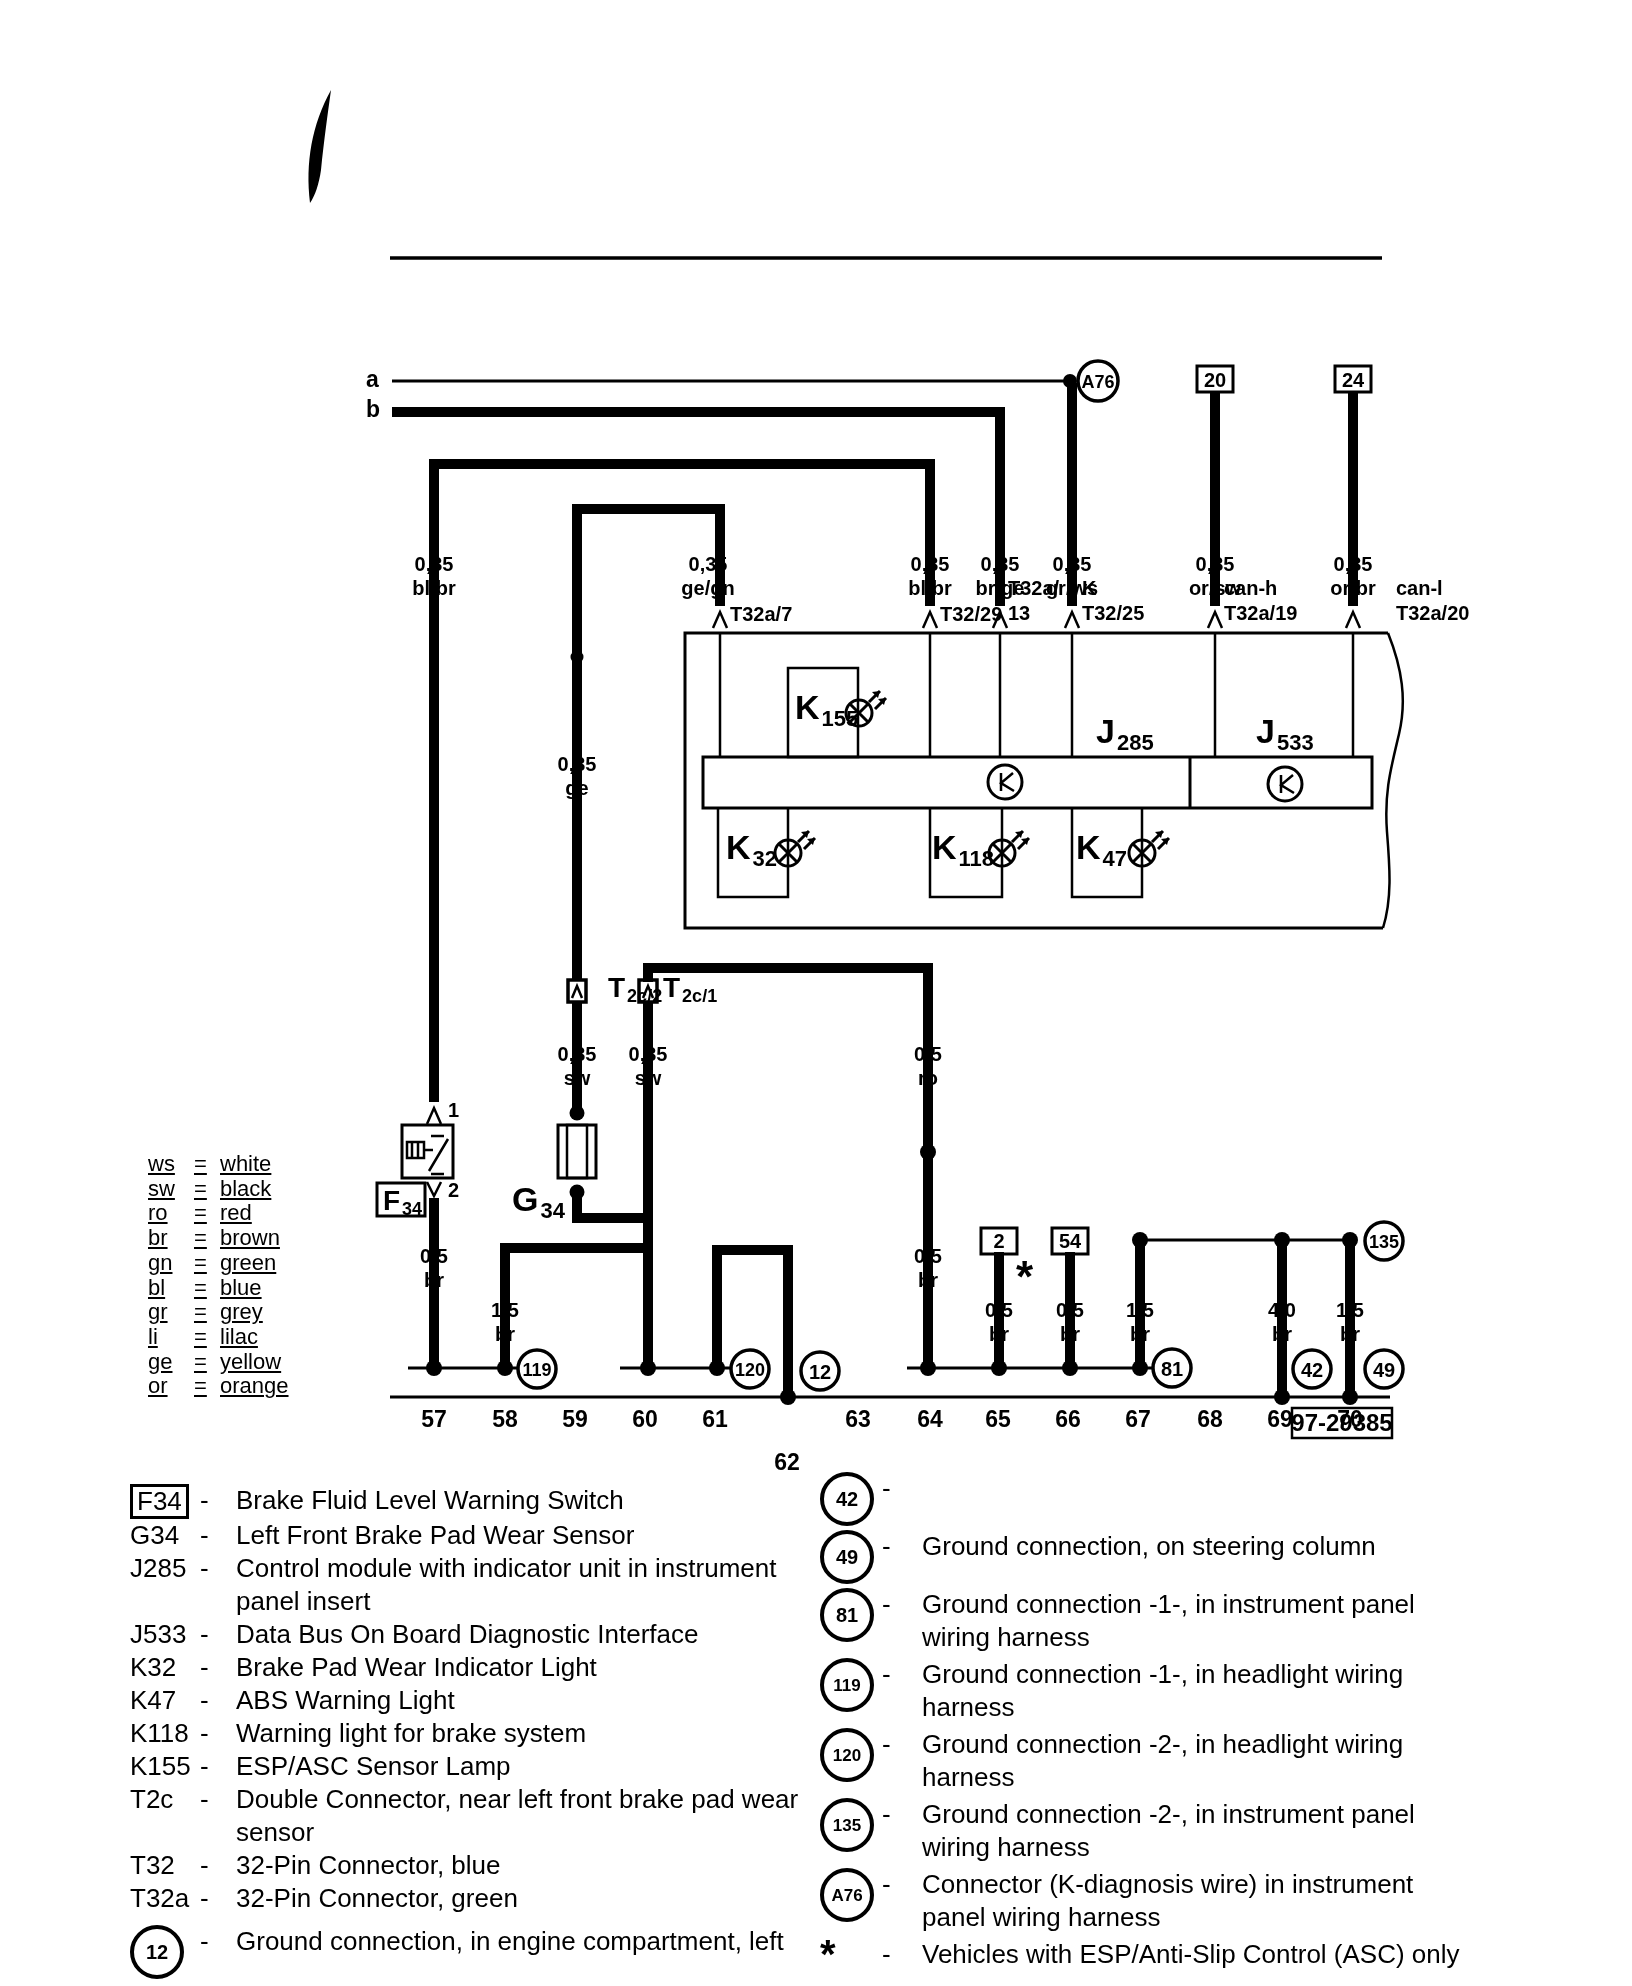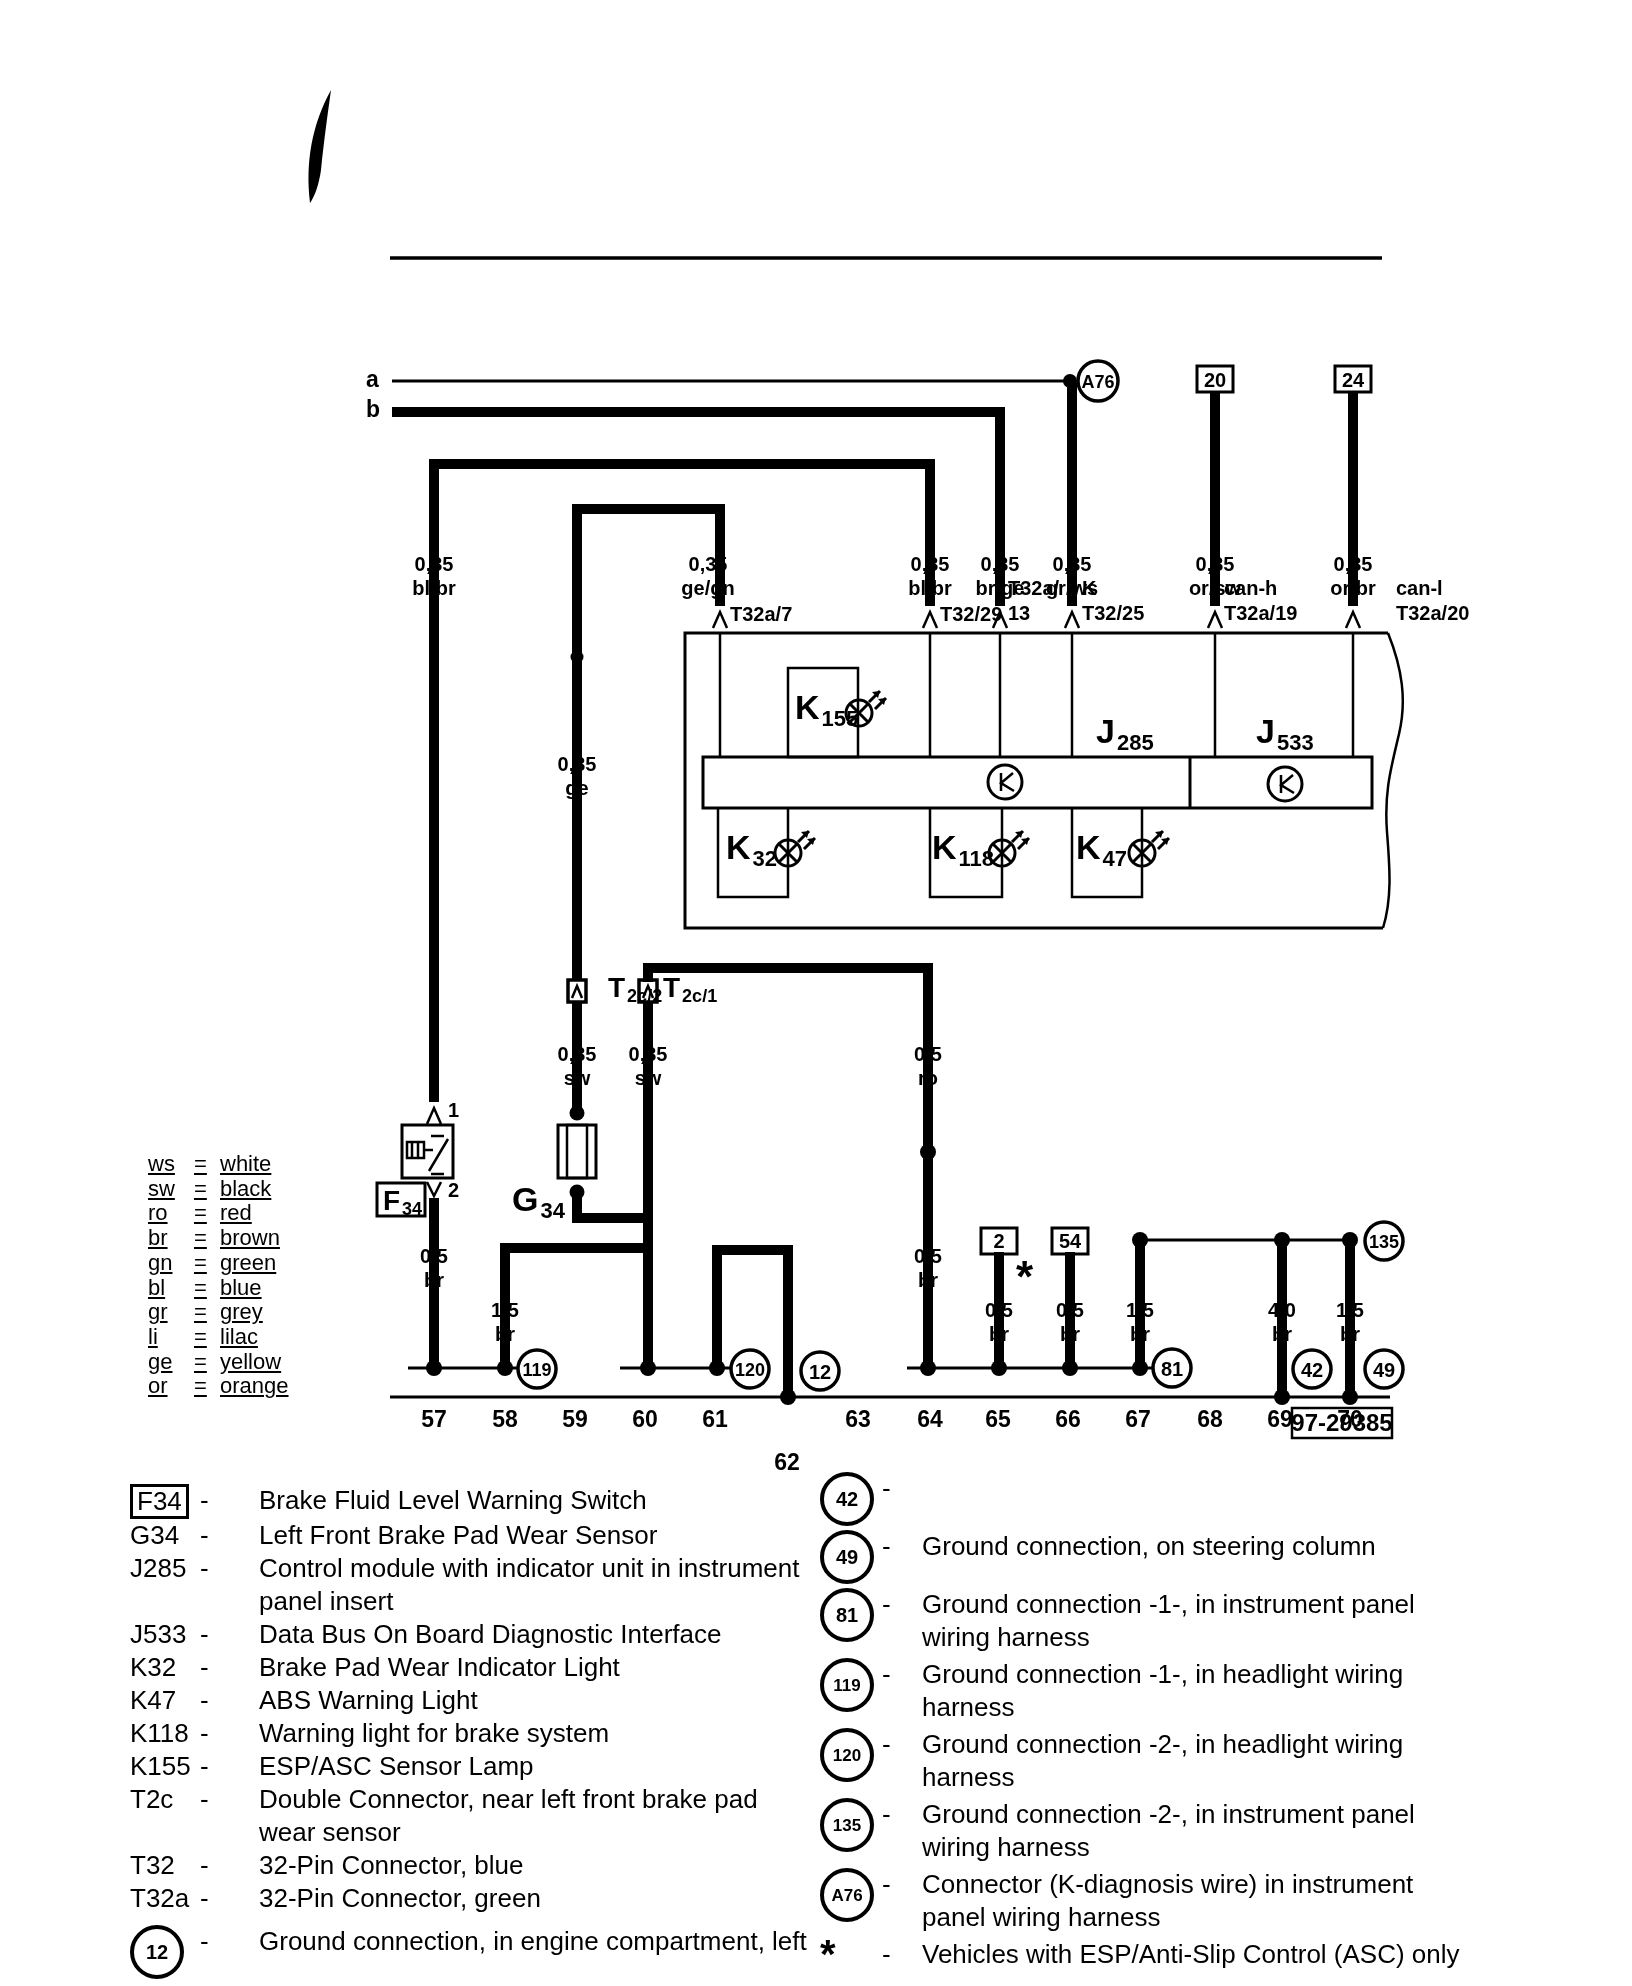--- a/index.html
+++ b/index.html
@@ -23,21 +23,21 @@
   .clegend{position:absolute;left:148px;top:1152px;font-size:22px;line-height:24.7px;}
   .clrow{display:flex;text-decoration:underline;}
   .clrow .ab{width:46px;}
   .clrow .eq{width:26px;}
   
   .legendL{position:absolute;left:130px;top:1484px;width:680px;font-size:26px;line-height:33px;}
   .legendR{position:absolute;left:820px;top:1472px;width:720px;font-size:26px;line-height:33px;}
   .lrow{display:flex;align-items:flex-start;}
   .lrow .lcode{width:70px;flex:none;}
   .lrow .ldash{width:36px;flex:none;}
-  .lrow .ldesc{width:578px;white-space:normal;margin-left:23px;}
+  .lrow .ldesc{width:578px;white-space:normal;}
   .lcode .boxed{display:inline-block;border:3px solid #000;padding:0 4px;line-height:29px;}
   .rrow{display:flex;align-items:flex-start;margin-bottom:4px;min-height:54px;}
   .rrow .rcode{width:62px;flex:none;display:flex;justify-content:flex-start;}
   .rrow .rdash{width:40px;flex:none;}
   .rrow .rdesc{width:560px;white-space:normal;}
   .circ{display:flex;align-items:center;justify-content:center;border:4px solid #000;border-radius:50%;
         width:46px;height:46px;font-weight:bold;font-size:20px;flex:none;}
   .circ.small{font-size:17px;}
   .row12{margin-top:10px;}
   .astcode{font-size:40px;font-weight:bold;line-height:33px;}

